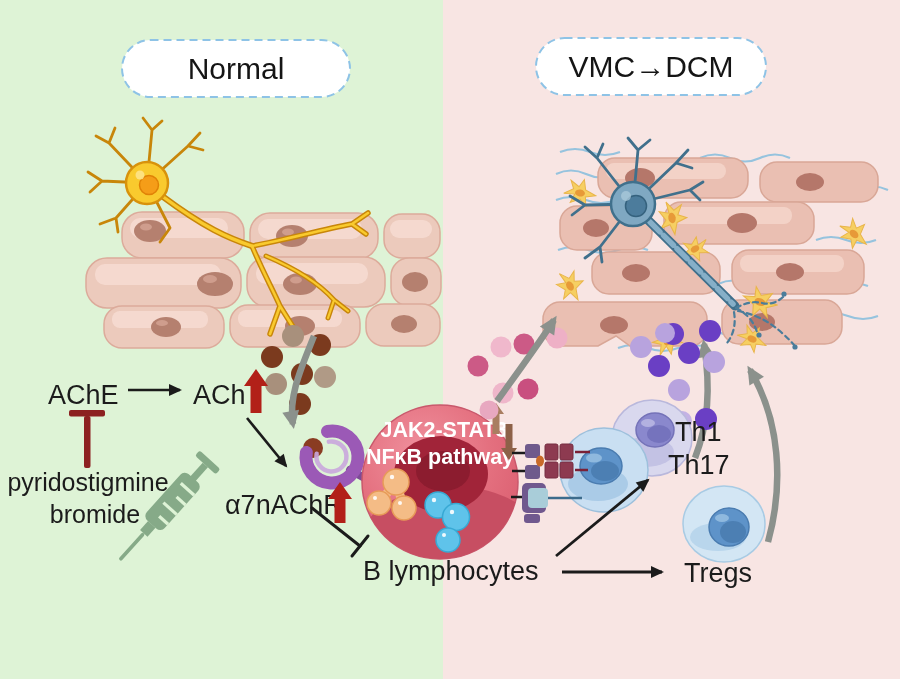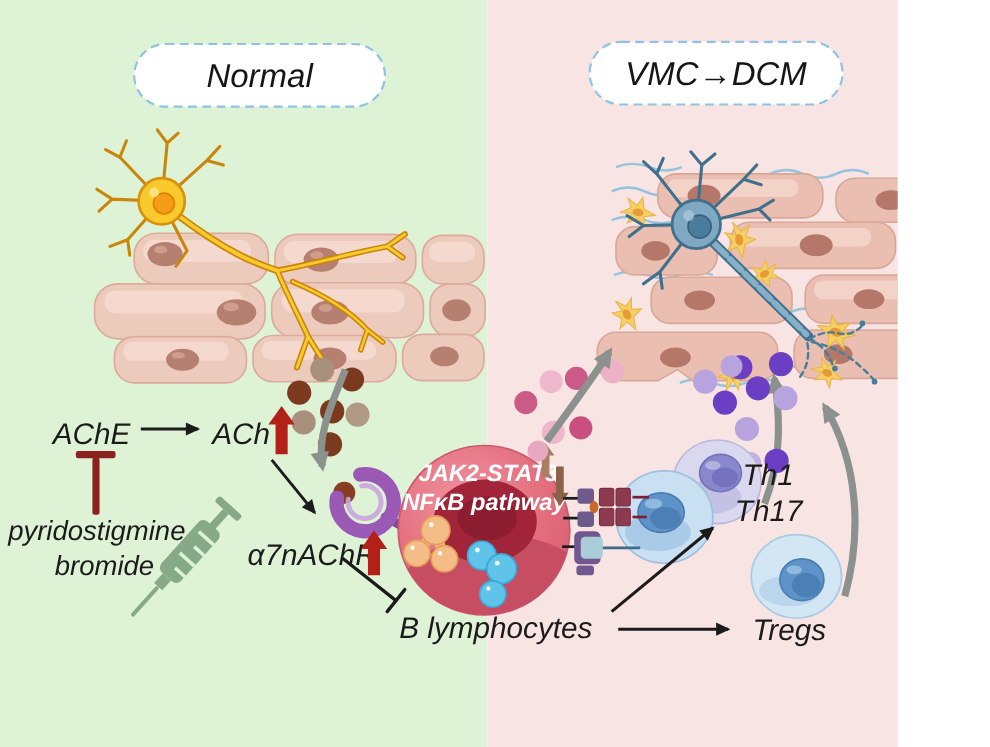--- a/index.html
+++ b/index.html
@@ -1,16 +1,16 @@
 <!DOCTYPE html>
 <html><head>
 <meta charset="utf-8">
 <style>
   html,body{margin:0;padding:0;background:#ffffff;}
-  .stage{position:relative;width:816px;height:679px;overflow:hidden;font-style:italic;}
+  .stage{position:relative;width:900px;height:679px;overflow:hidden;}
   svg{display:block;}
   text{font-family:"Liberation Sans", sans-serif;}
   .title-txt{font-size:30px;fill:#151515;}
   .lbl{font-size:27px;fill:#1b1b1b;}
   .lbl-sm{font-size:25px;fill:#1b1b1b;}
   .cell-lbl{font-size:21.5px;font-weight:700;fill:#ffffff;}
 </style>
 </head>
 <body>
 

